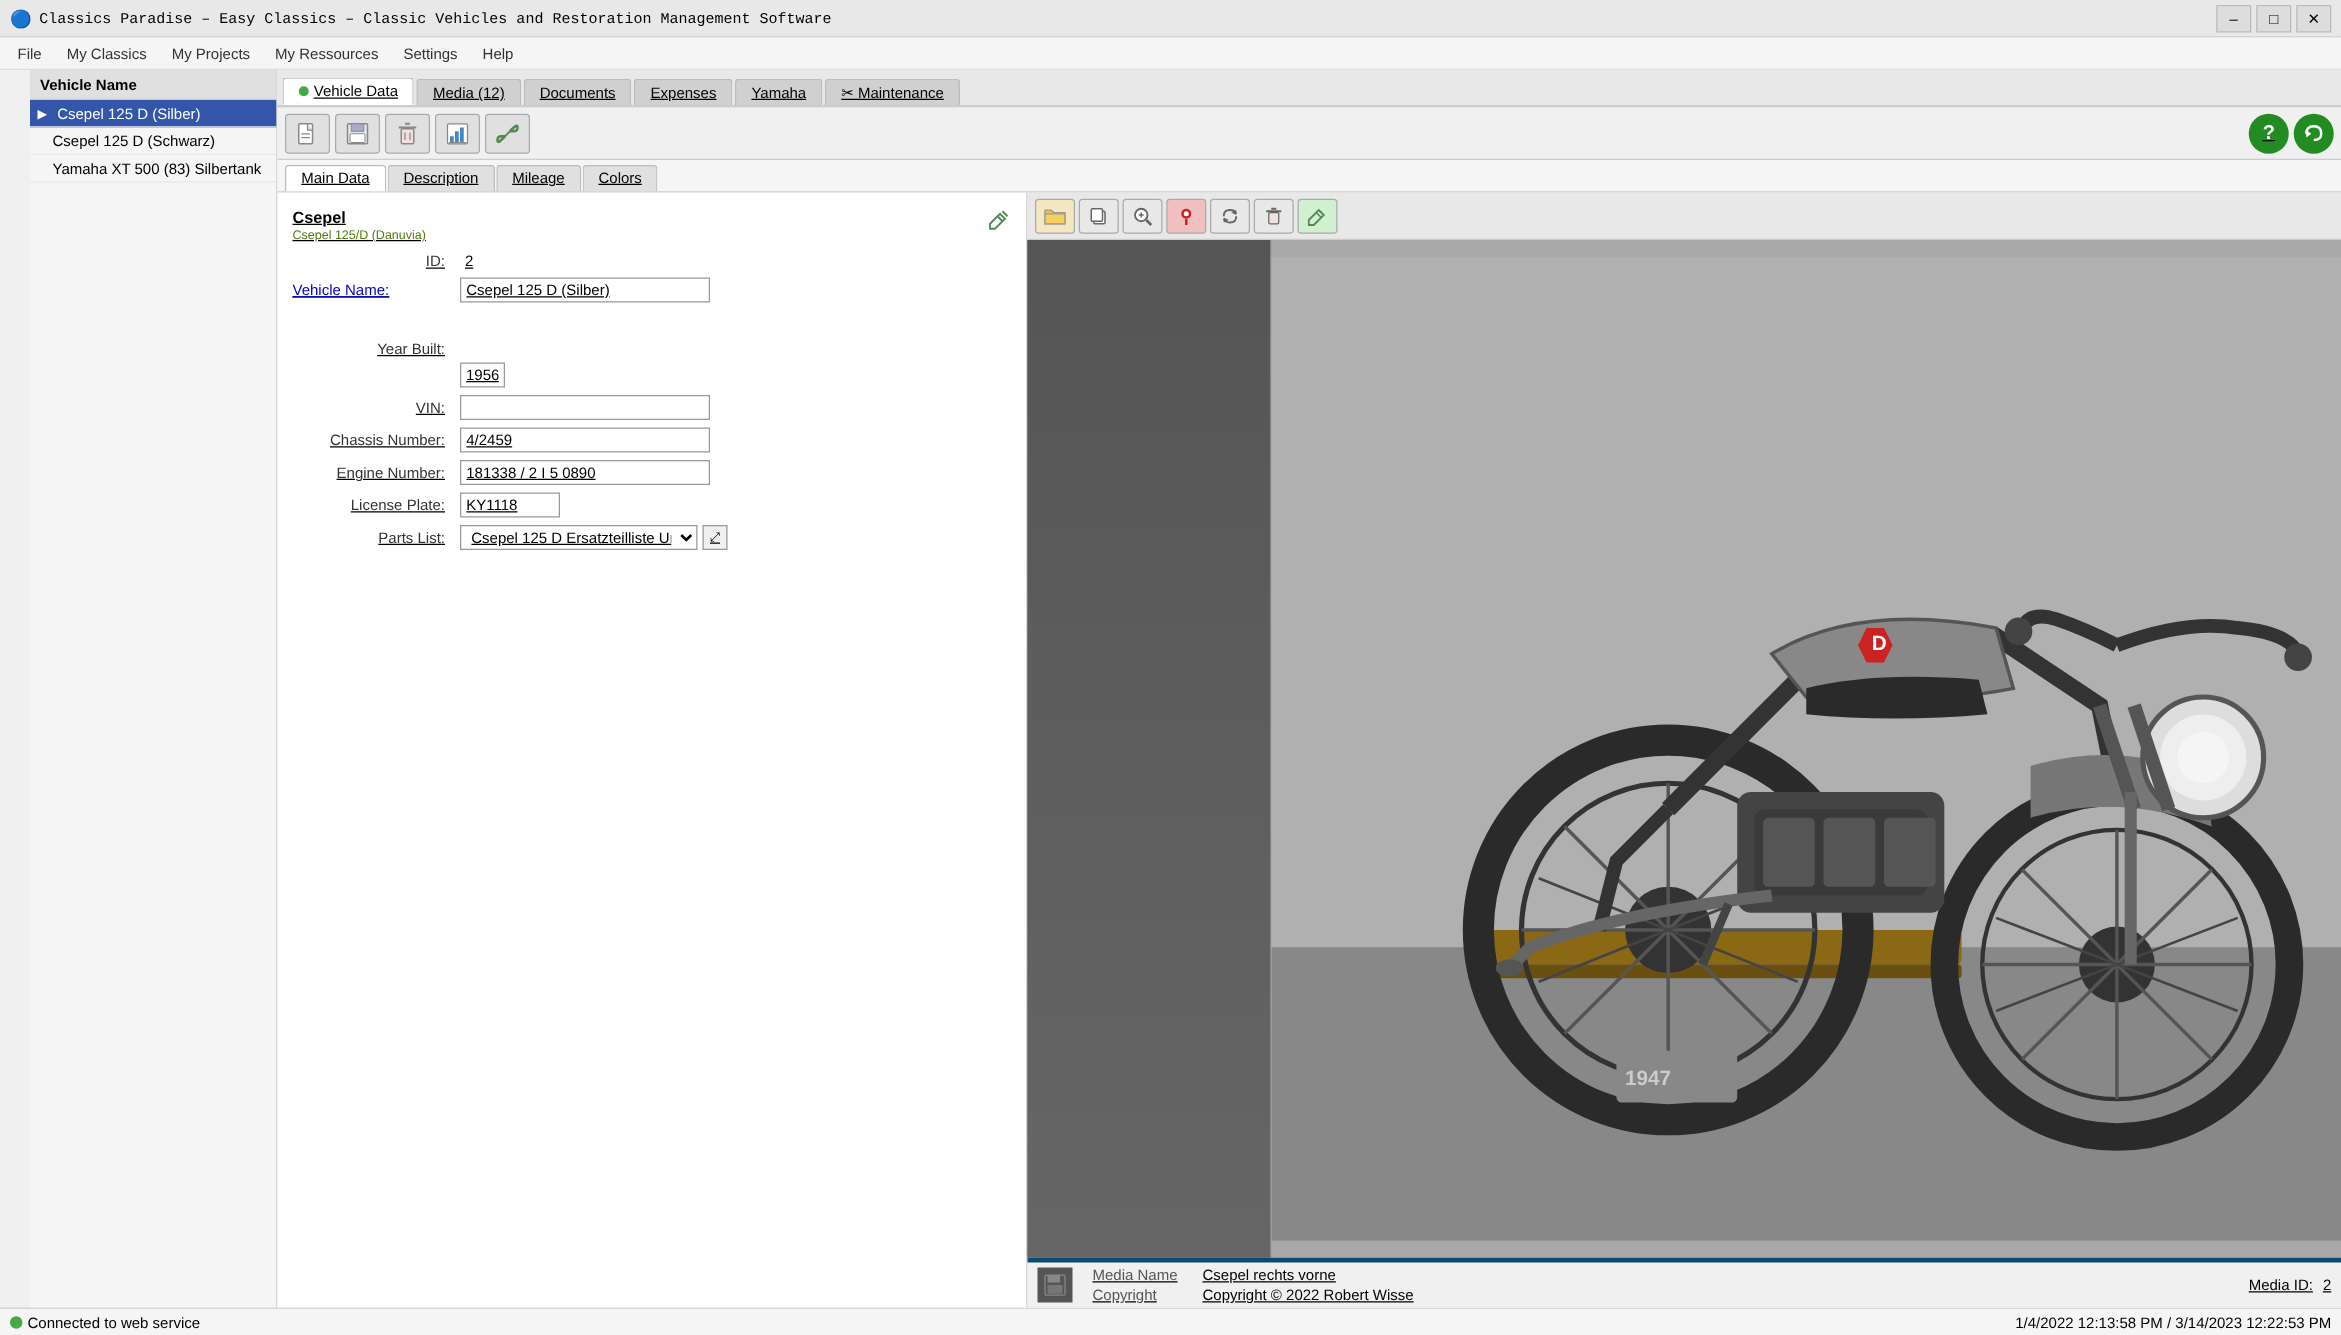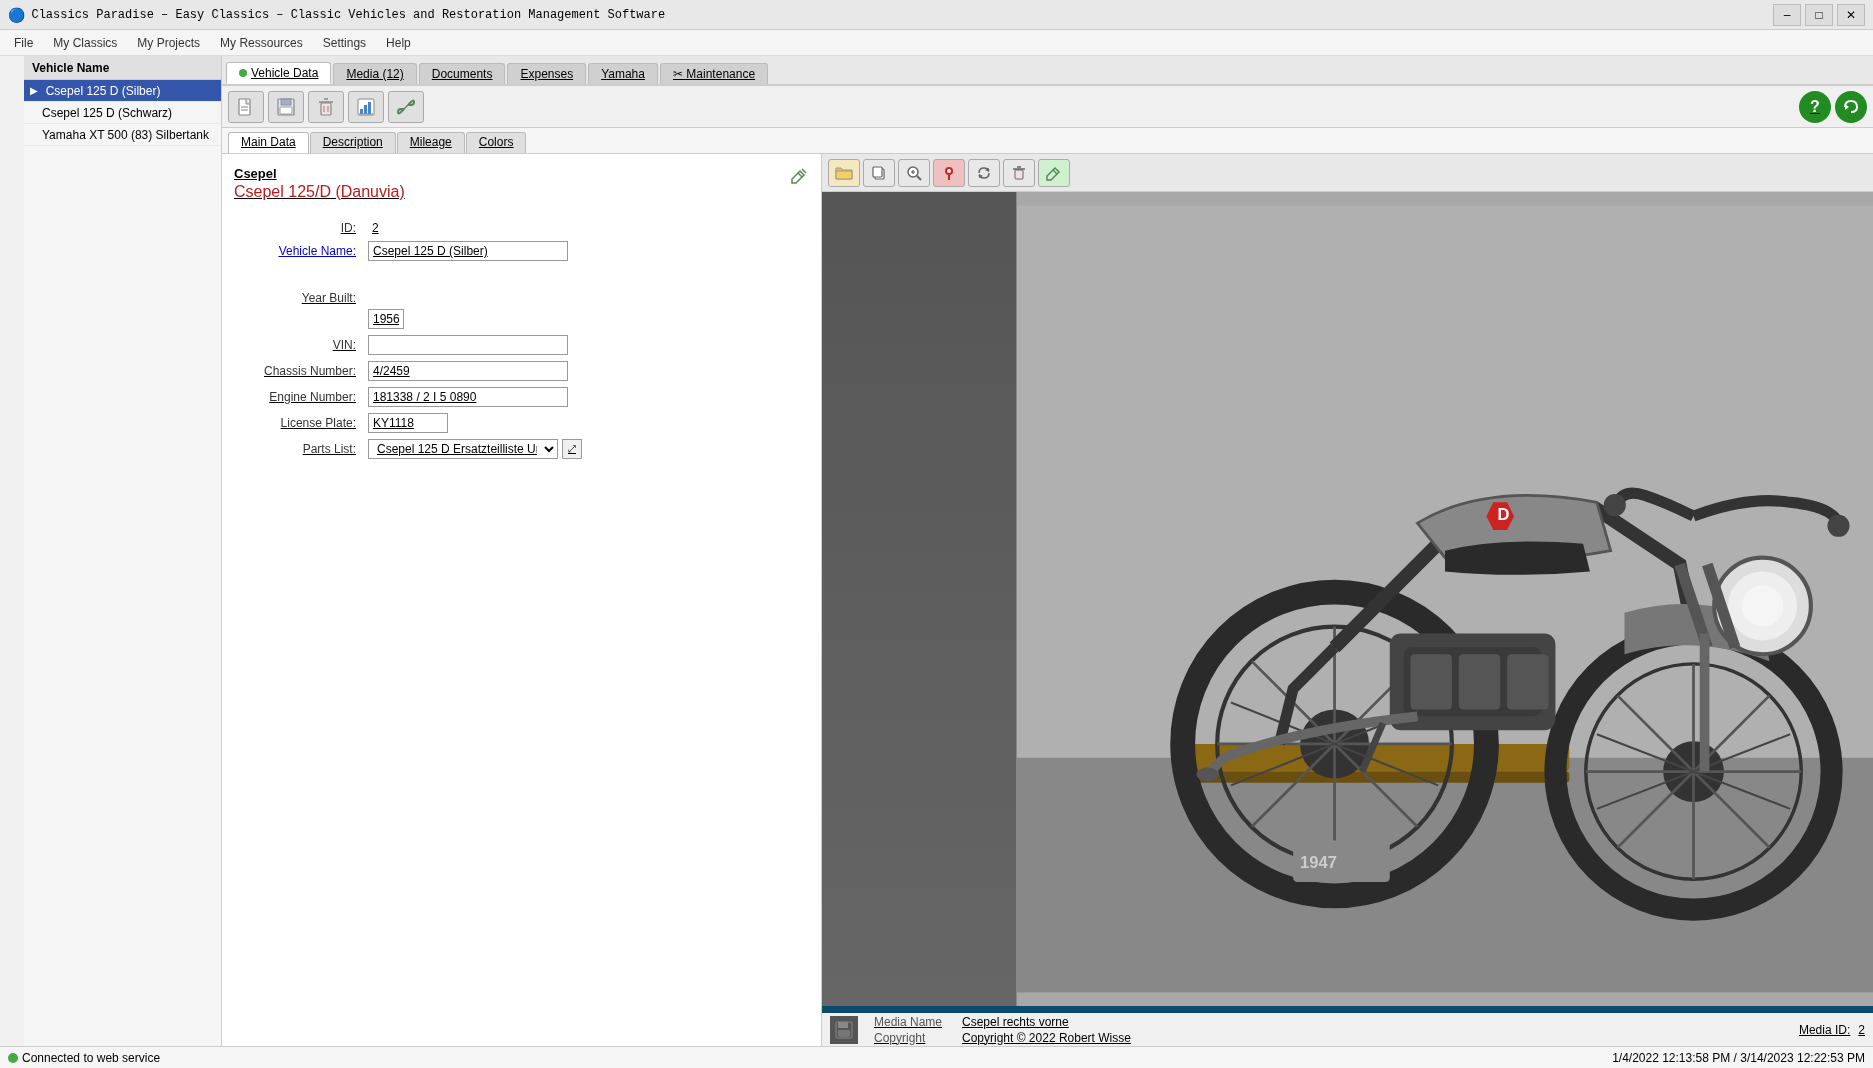--- a/index.html
+++ b/index.html
@@ -169,21 +169,21 @@
     }
     #form-panel {
       width: 600px;
       padding: 12px;
       background: white;
       border-right: 1px solid #ccc;
       overflow-y: auto;
     }
 
     .vehicle-title { font-weight: bold; font-size: 13px; margin-bottom: 2px; }
-    .vehicle-subtitle { font-size: 16px; color: #b91c1c; margin-bottom: 12px; }
+    .vehicle-subtitle { font-size: 10px; color: #4d7c0f; }
     .edit-link-icon {
       float: right;
       width: 20px; height: 20px;
       cursor: pointer;
       display: flex; align-items: center; justify-content: center;
     }
 
     .form-row {
       display: flex;
       align-items: center;
@@ -195,21 +195,20 @@
       text-align: right;
       padding-right: 8px;
       color: #333;
       flex-shrink: 0;
     }
     .form-label-link {
       color: #0000cc;
       text-decoration: underline;
       cursor: pointer;
       width: 130px;
-      text-align: right;
       padding-right: 8px;
       flex-shrink: 0;
     }
     .form-input {
       border: 1px solid #999;
       padding: 1px 4px;
       background: white;
       height: 20px;
       font-size: 12px;
     }
@@ -278,21 +277,21 @@
       flex: 1;
       display: flex;
       align-items: center;
       justify-content: center;
       background: #aaa;
       overflow: hidden;
     }
 
     #media-info-bar {
       background: #f0f0f0;
-      border-top: 7px solid #0c4a6e;
+      border-top: 4px solid #0c4a6e;
       padding: 4px 8px;
       height: 40px;
       display: flex;
       align-items: center;
       gap: 16px;
     }
     .media-info-icon {
       width: 28px; height: 28px;
       background: #555;
       display: flex; align-items: center; justify-content: center;

